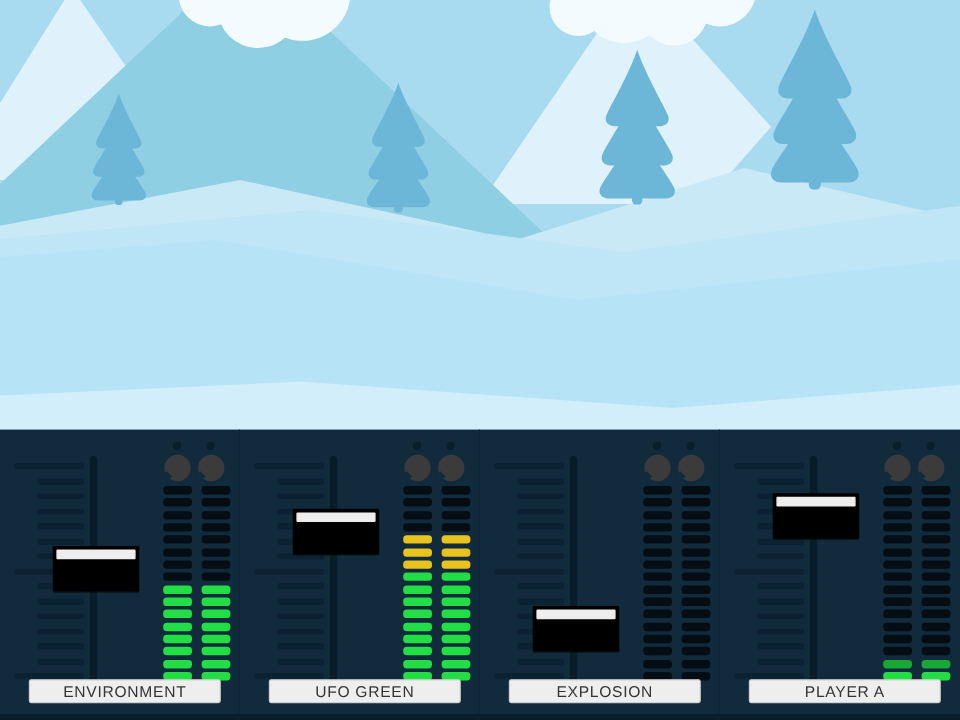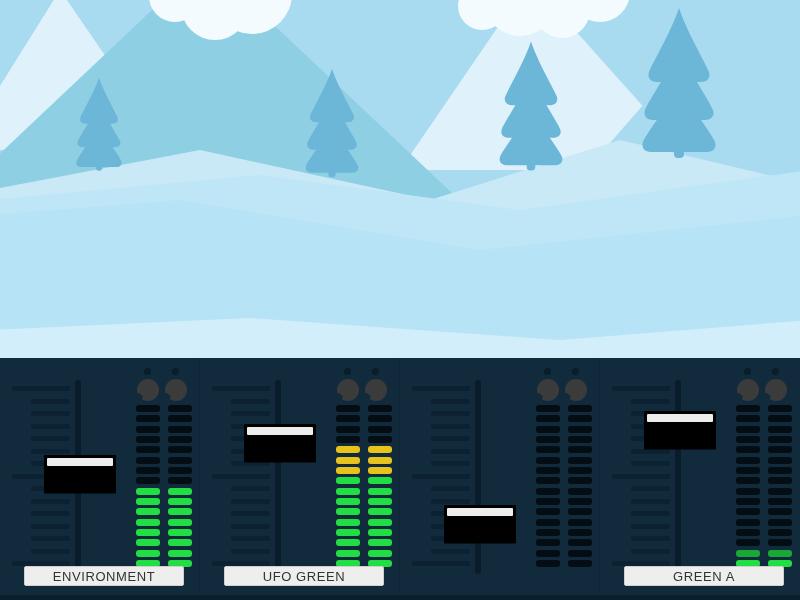--- a/index.html
+++ b/index.html
@@ -462,20 +462,21 @@
             <div class="seg"></div>
             <div class="seg"></div>
             <div class="seg"></div>
             <div class="seg"></div>
             <div class="seg"></div>
             <div class="seg"></div>
             <div class="seg"></div>
             <div class="seg"></div>
           </div>
         </div>
+        <div class="label">EXPLOSION</div>
       </div>
       <div class="channel">
         <div class="scale">
           <div class="tick long" style="top: 0px;"></div>
           <div class="tick short" style="top: 13px;"></div>
           <div class="tick short" style="top: 25px;"></div>
           <div class="tick short" style="top: 38px;"></div>
           <div class="tick short" style="top: 50px;"></div>
           <div class="tick short" style="top: 63px;"></div>
           <div class="tick short" style="top: 75px;"></div>
@@ -533,17 +534,17 @@
             <div class="seg"></div>
             <div class="seg"></div>
             <div class="seg"></div>
             <div class="seg"></div>
             <div class="seg"></div>
             <div class="seg"></div>
             <div class="seg green-d"></div>
             <div class="seg green"></div>
           </div>
         </div>
-        <div class="label">GREEN A</div>
+        <div class="label">PLAYER A</div>
       </div>
     </div>
 
 </div>
 
 </body></html>

